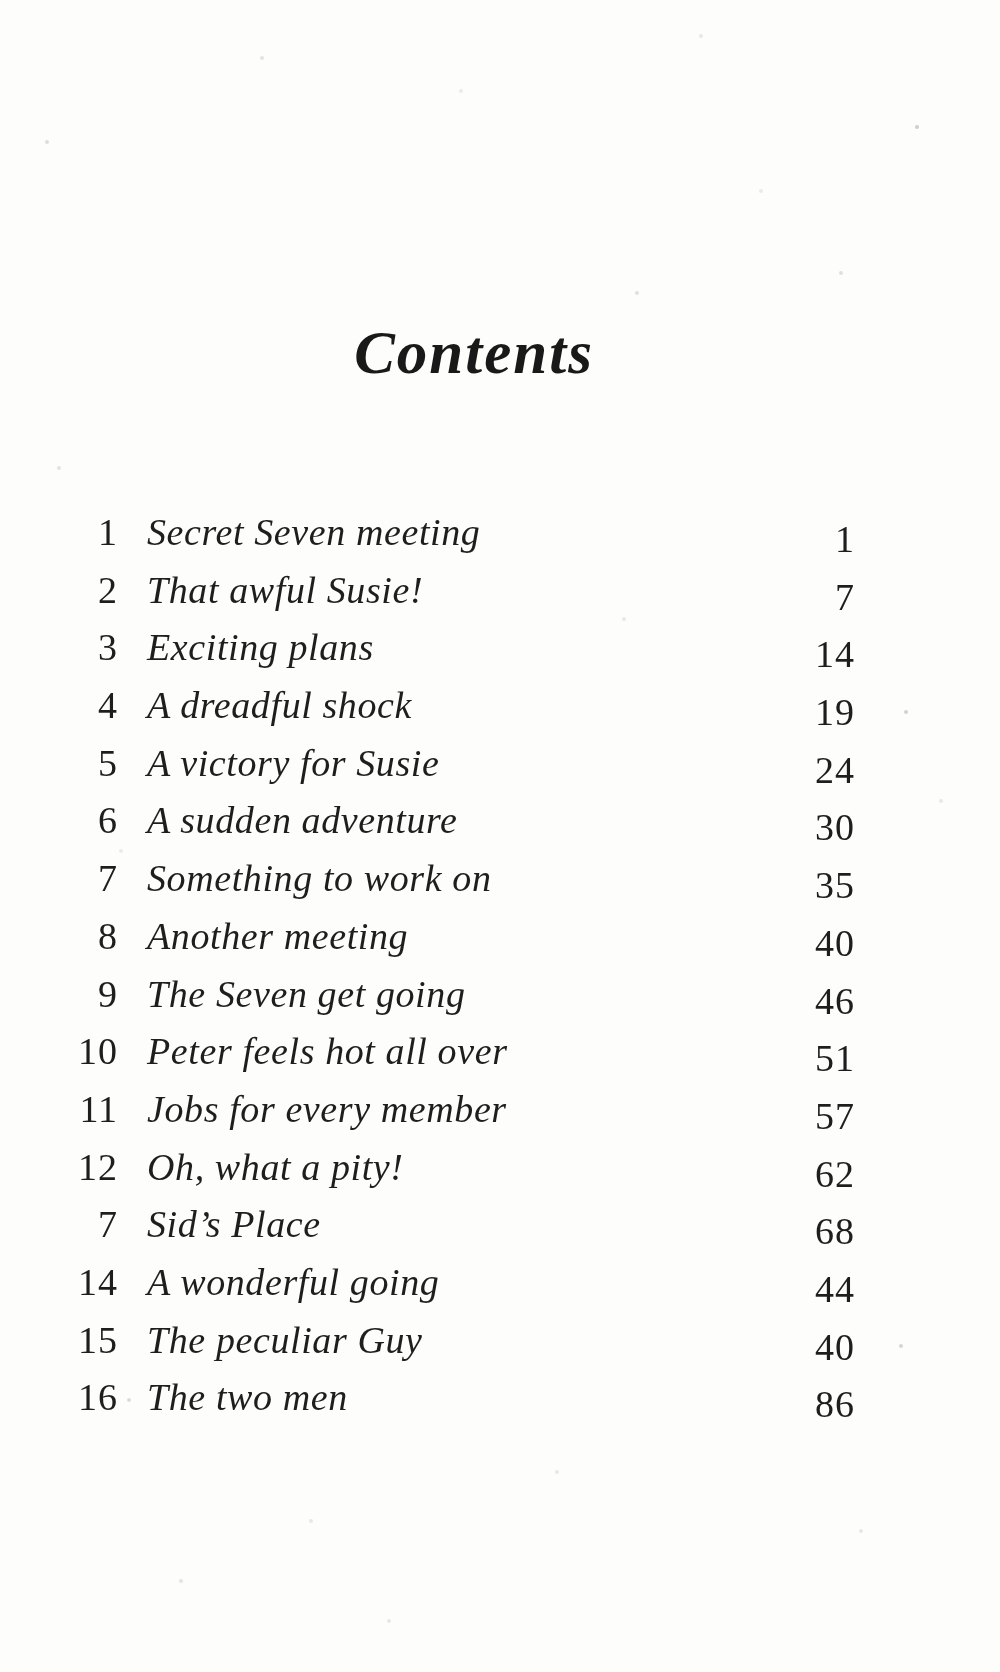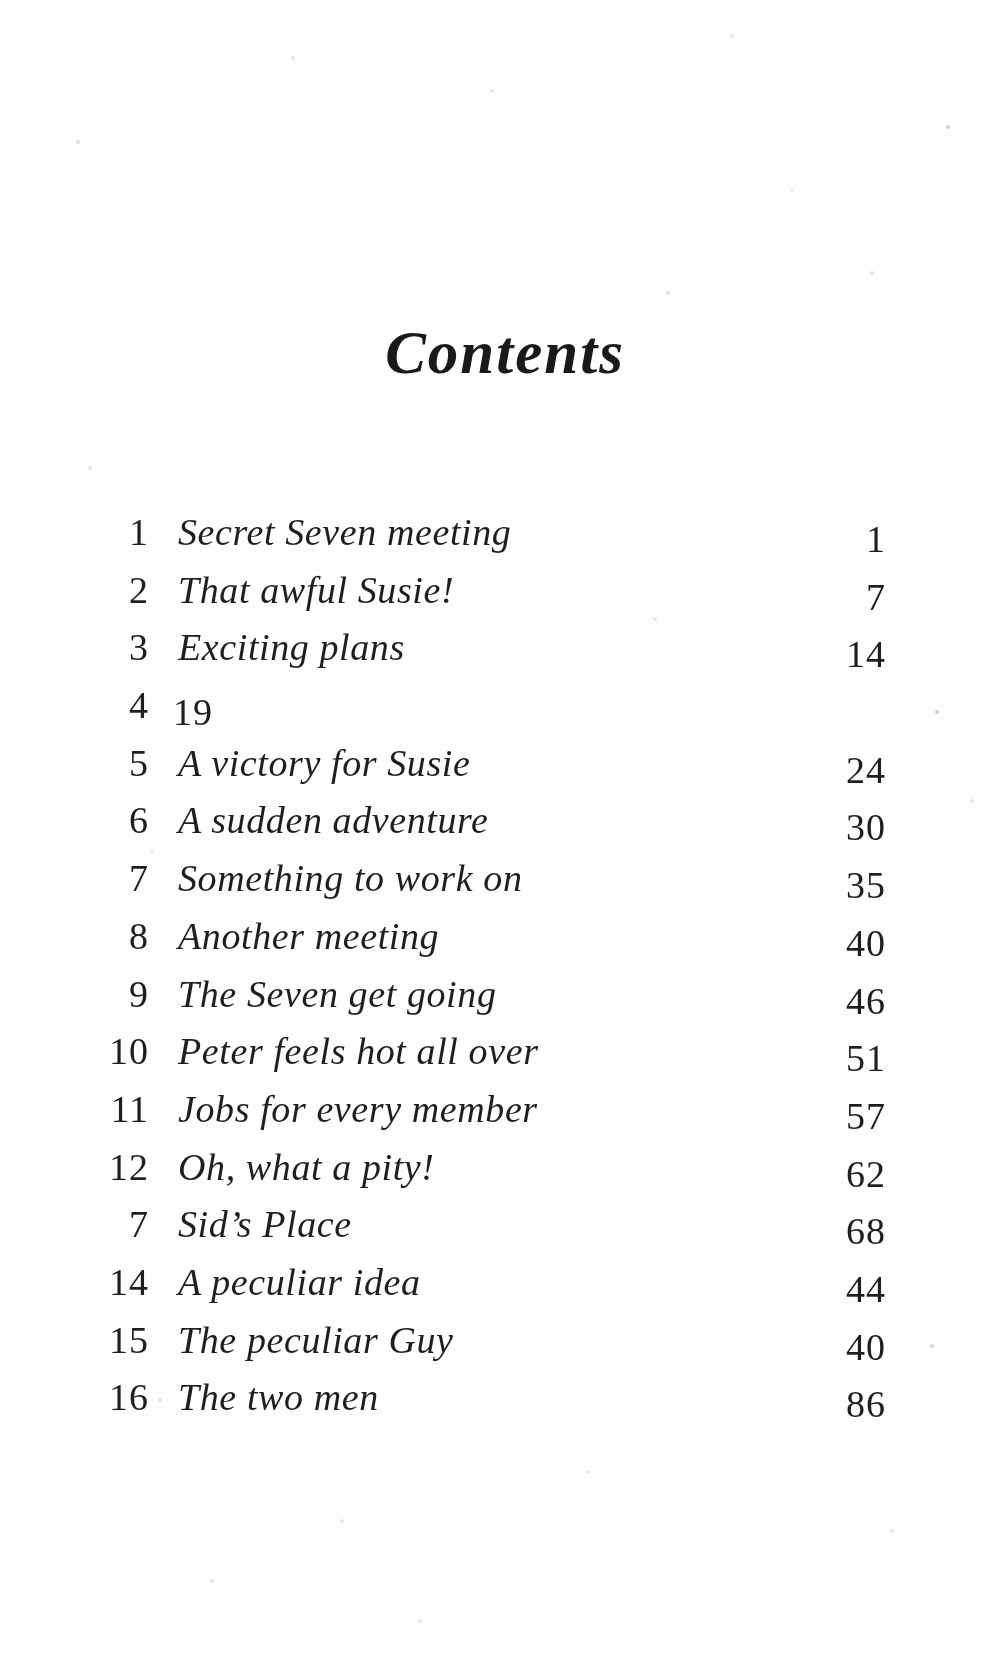--- a/index.html
+++ b/index.html
@@ -11,21 +11,20 @@
     height: 1672px;
     background: #fdfdfc;
     font-family: "Liberation Serif", "DejaVu Serif", serif;
     color: #1e1e1e;
     position: relative;
     overflow: hidden;
   }
   .paper {
     position: absolute;
     inset: 0;
-    margin-left: 31px;
   }
   
   .specks {
     position: absolute;
     top: 0; left: 0;
     width: 2px; height: 2px;
     background: transparent;
     border-radius: 50%;
     box-shadow:
       916px 126px 0 1px rgba(120,120,120,0.35),
@@ -118,20 +117,21 @@
         <span class="chapter-title">That awful Susie!</span>
         <span class="page-num">7</span>
       </div>
       <div class="toc-row">
         <span class="chapter-num">3</span>
         <span class="chapter-title">Exciting plans</span>
         <span class="page-num">14</span>
       </div>
       <div class="toc-row">
         <span class="chapter-num">4</span>
+        <span class="chapter-title">A dreadful shock</span>
         <span class="page-num">19</span>
       </div>
       <div class="toc-row">
         <span class="chapter-num">5</span>
         <span class="chapter-title">A victory for Susie</span>
         <span class="page-num">24</span>
       </div>
       <div class="toc-row">
         <span class="chapter-num">6</span>
         <span class="chapter-title">A sudden adventure</span>
@@ -167,21 +167,21 @@
         <span class="chapter-title">Oh, what a pity!</span>
         <span class="page-num">62</span>
       </div>
       <div class="toc-row">
         <span class="chapter-num">7</span>
         <span class="chapter-title">Sid’s Place</span>
         <span class="page-num">68</span>
       </div>
       <div class="toc-row">
         <span class="chapter-num">14</span>
-        <span class="chapter-title">A peculiar idea</span>
+        <span class="chapter-title">A wonderful going</span>
         <span class="page-num">44</span>
       </div>
       <div class="toc-row">
         <span class="chapter-num">15</span>
         <span class="chapter-title">The peculiar Guy</span>
         <span class="page-num">40</span>
       </div>
       <div class="toc-row">
         <span class="chapter-num">16</span>
         <span class="chapter-title">The two men</span>

